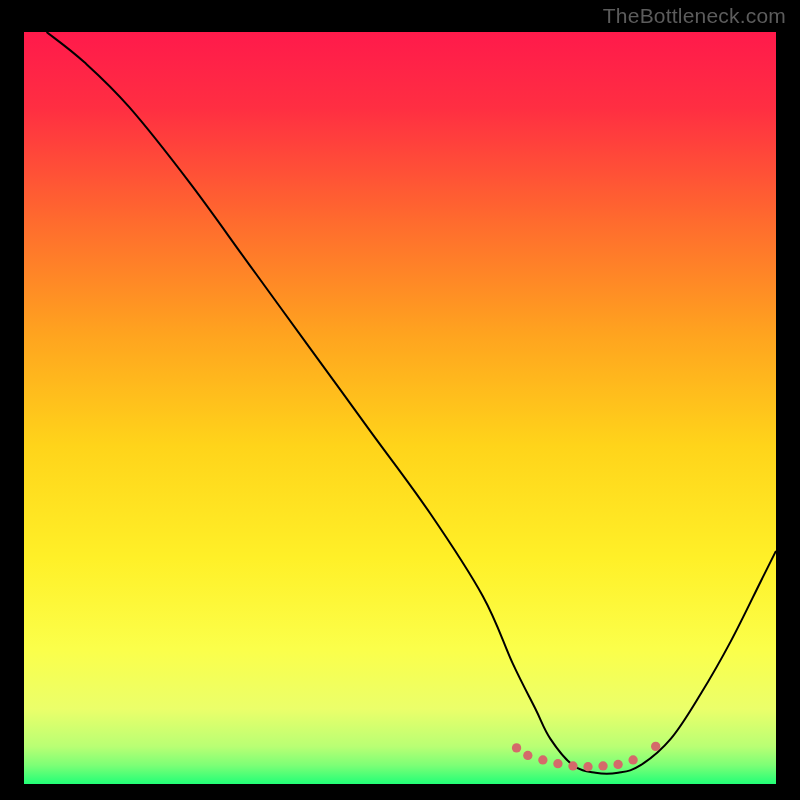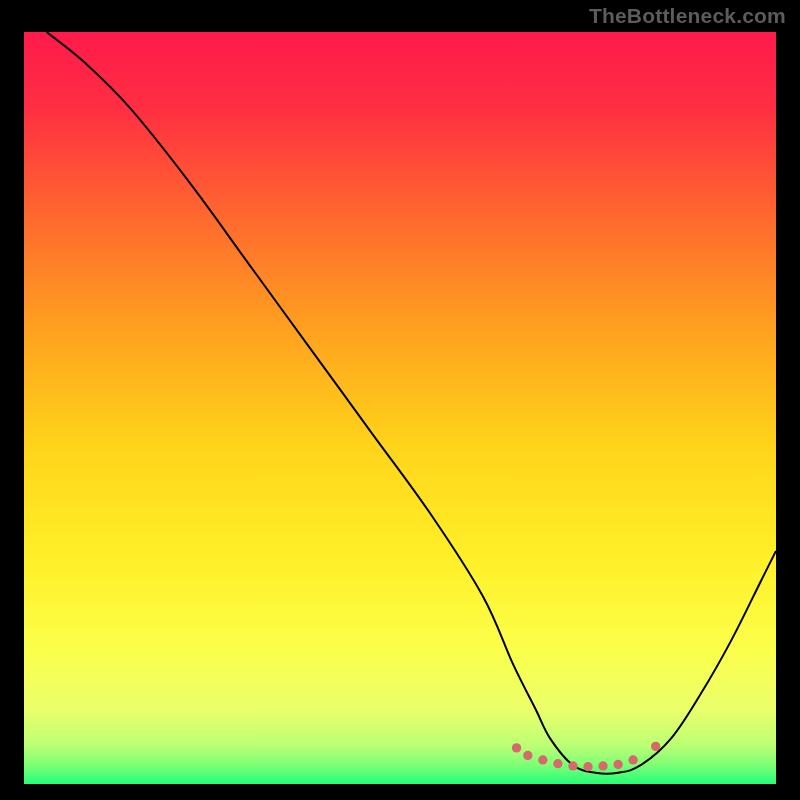--- a/index.html
+++ b/index.html
@@ -15,21 +15,21 @@
     height: 800px;
     position: relative;
     background: #000000;
   }
   .watermark {
     position: absolute;
     top: 4px;
     right: 14px;
     font-family: Arial, Helvetica, sans-serif;
     font-size: 21px;
-    font-weight: 700;
+    font-weight: 400;
     color: #5c5c5c;
     letter-spacing: 0.2px;
     z-index: 10;
   }
   .plot-frame {
     position: absolute;
     left: 22px;
     top: 30px;
     width: 756px;
     height: 756px;

